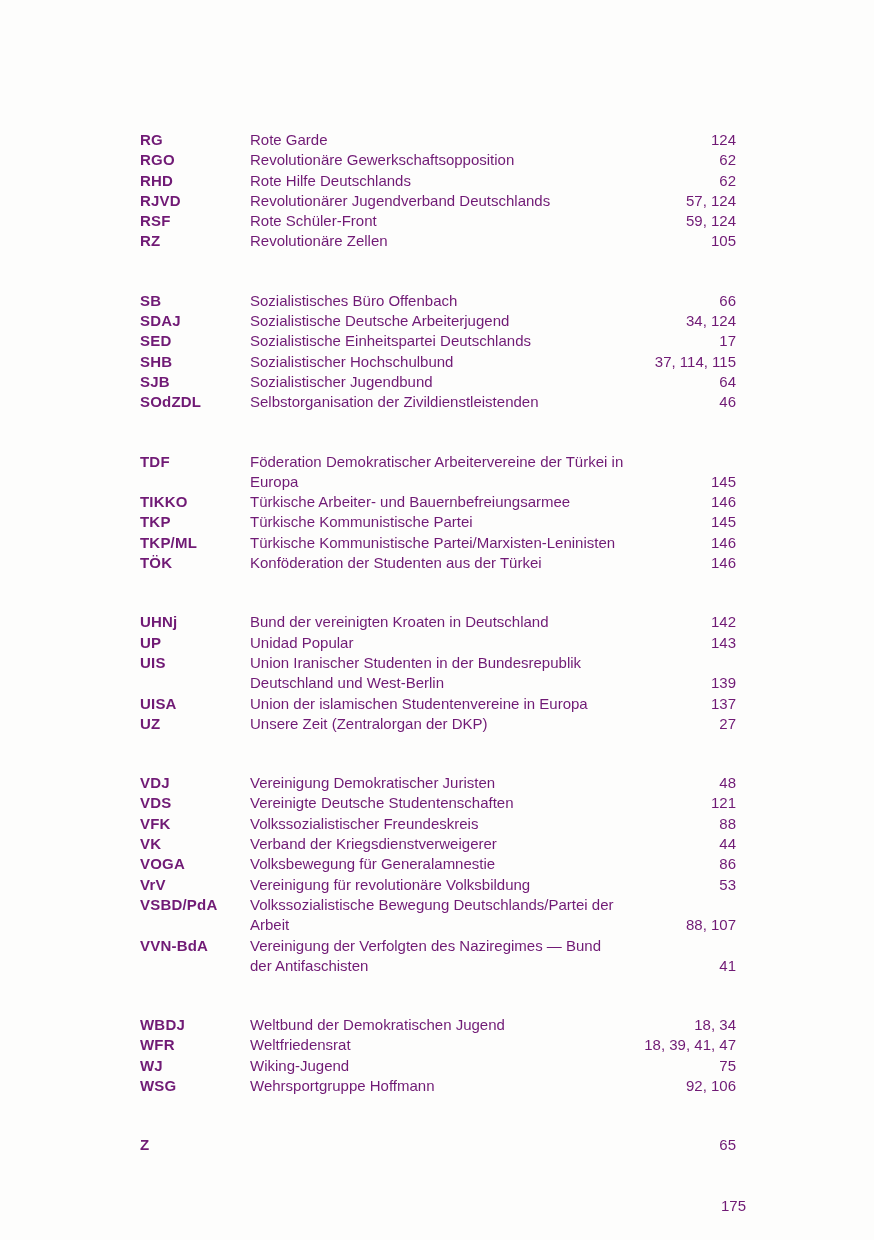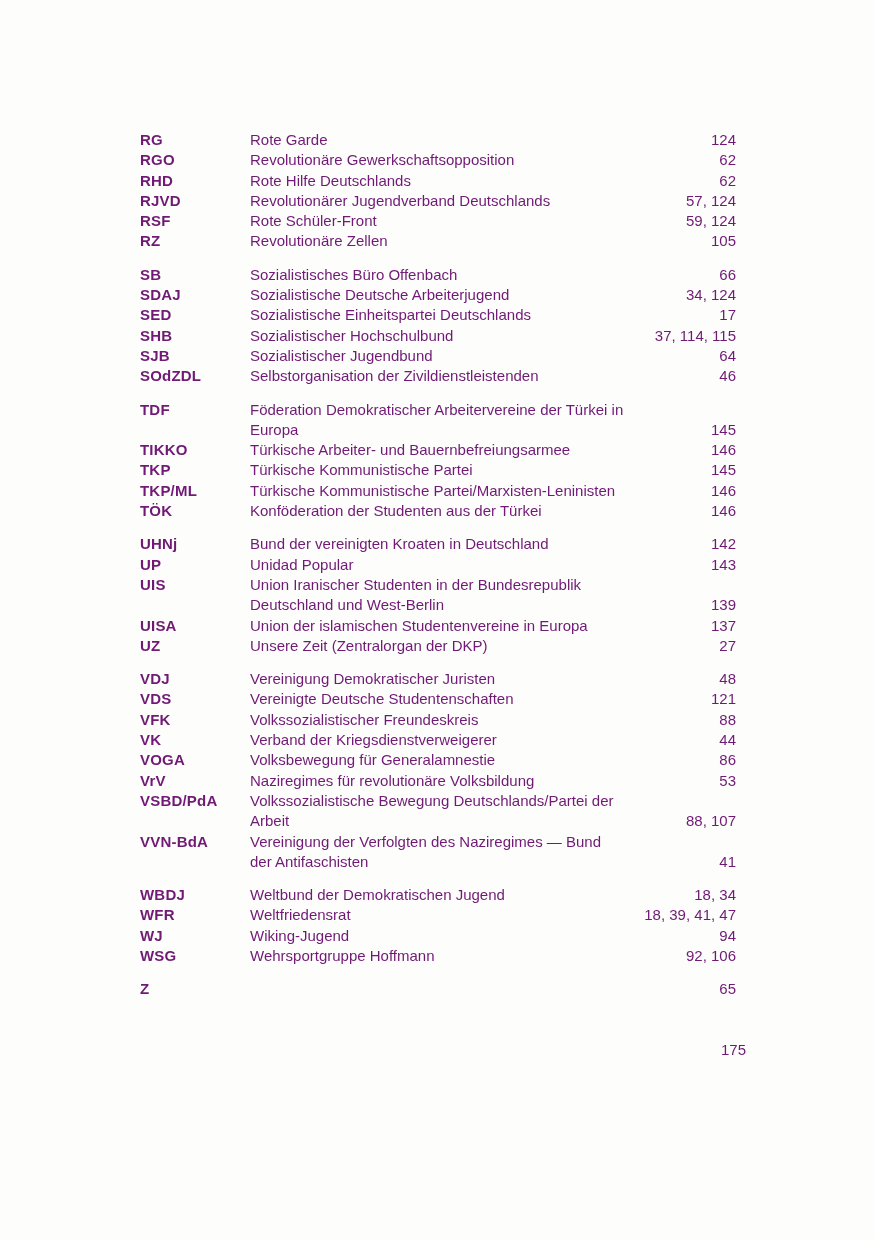--- a/index.html
+++ b/index.html
@@ -18,21 +18,21 @@
   }
   .content {
     position: absolute;
     left: 140px;
     top: 130px;
     width: 606px;
     font-size: 15px;
     line-height: 20.3px;
   }
   .group + .group {
-    margin-top: 13px;
+    margin-top: 39px;
   }
   .row {
     position: relative;
     min-height: 20.3px;
   }
   .abbr {
     position: absolute;
     left: 0;
     top: 0;
     font-weight: 700;
@@ -202,21 +202,21 @@
     <span class="def">Verband der Kriegsdienstverweigerer</span>
     <span class="pages">44</span>
   </div>
         <div class="row">
     <span class="abbr">VOGA</span>
     <span class="def">Volksbewegung für Generalamnestie</span>
     <span class="pages">86</span>
   </div>
         <div class="row">
     <span class="abbr">VrV</span>
-    <span class="def">Naziregimes für revolutionäre Volksbildung</span>
+    <span class="def">Vereinigung für revolutionäre Volksbildung</span>
     <span class="pages">53</span>
   </div>
         <div class="row">
     <span class="abbr">VSBD/PdA</span>
     <span class="def">Volkssozialistische Bewegung Deutschlands/Partei der
 Arbeit</span>
     <span class="pages">88, 107</span>
   </div>
         <div class="row">
     <span class="abbr">VVN-BdA</span>
@@ -232,21 +232,21 @@
     <span class="pages">18, 34</span>
   </div>
         <div class="row">
     <span class="abbr">WFR</span>
     <span class="def">Weltfriedensrat</span>
     <span class="pages">18, 39, 41, 47</span>
   </div>
         <div class="row">
     <span class="abbr">WJ</span>
     <span class="def">Wiking-Jugend</span>
-    <span class="pages">94</span>
+    <span class="pages">75</span>
   </div>
         <div class="row">
     <span class="abbr">WSG</span>
     <span class="def">Wehrsportgruppe Hoffmann</span>
     <span class="pages">92, 106</span>
   </div>
       </section>
       <section class="group">
         <div class="row">
     <span class="abbr">Z</span>

